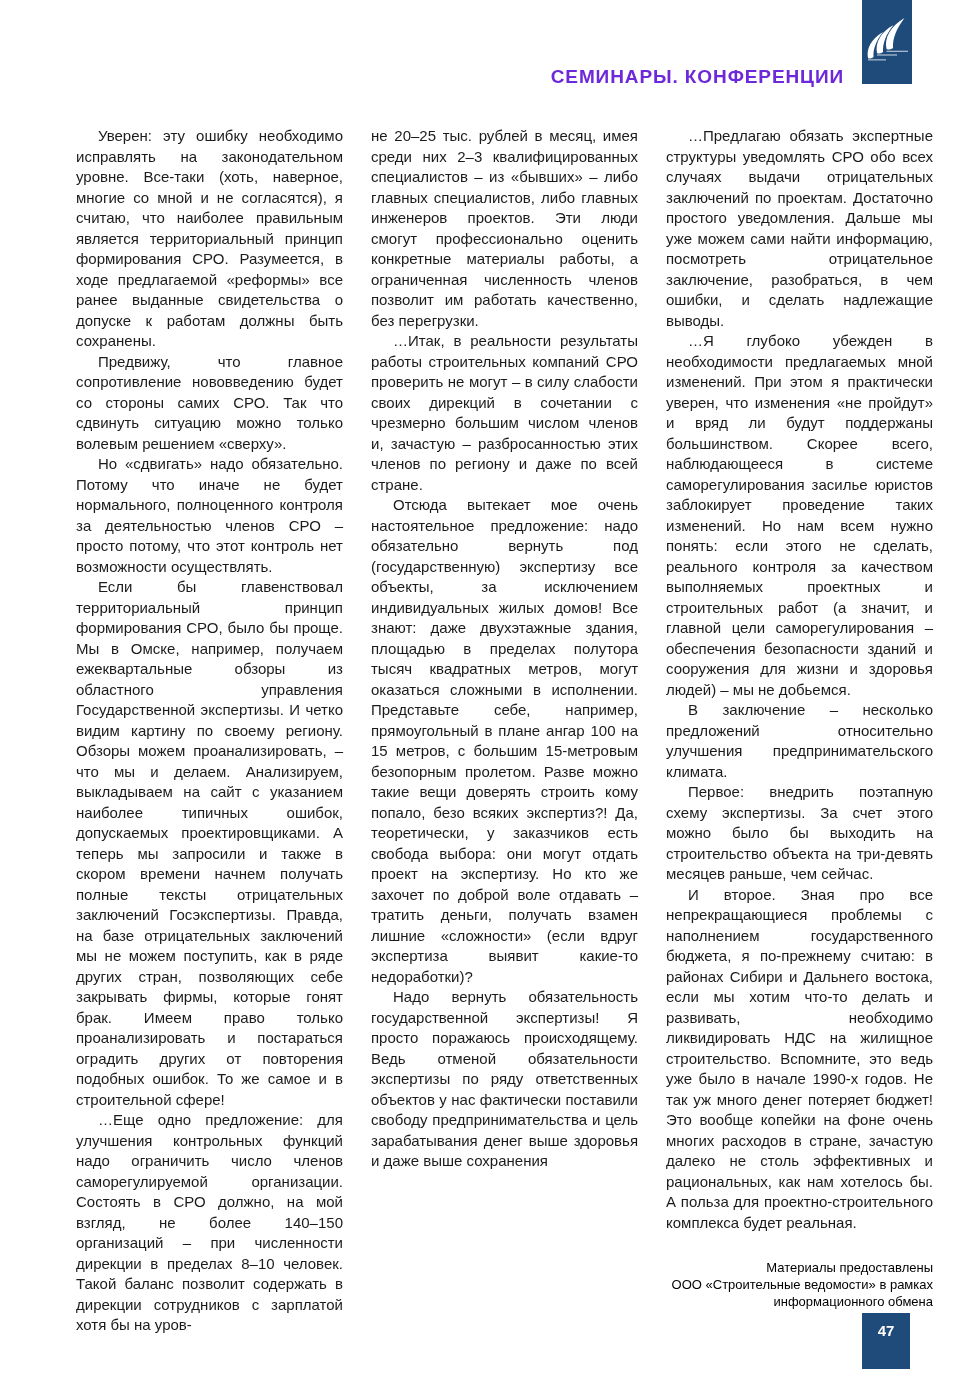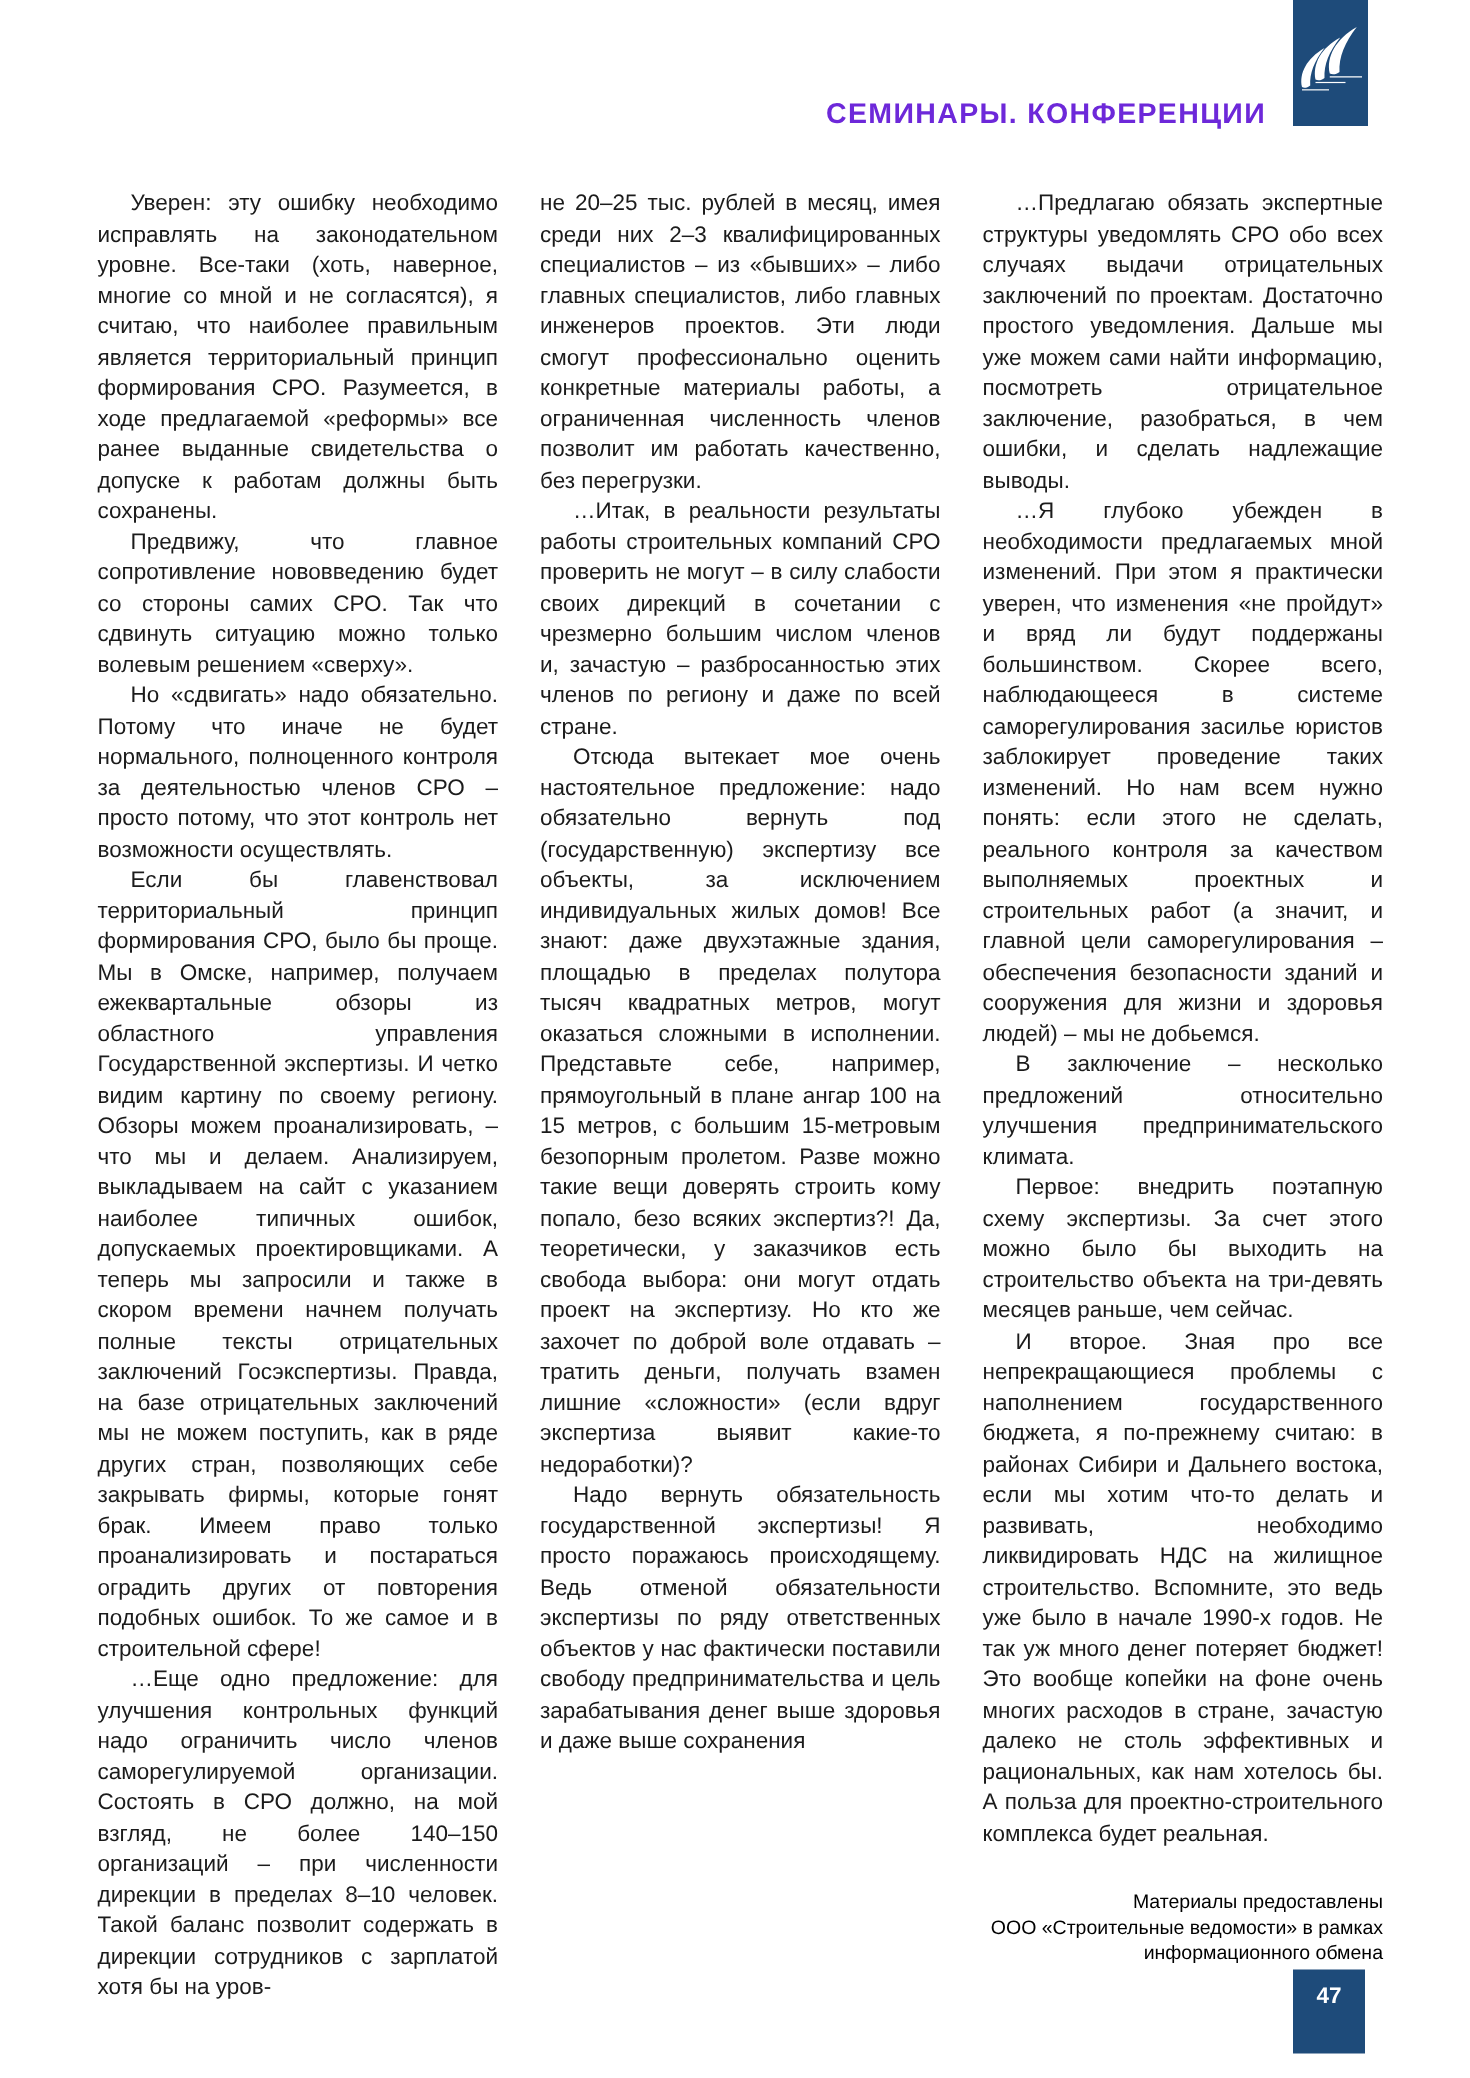--- a/index.html
+++ b/index.html
@@ -22,21 +22,21 @@
     white-space: nowrap;
   }
   .logo-box {
     position: absolute;
     left: 862px; top: 0;
     width: 50px; height: 84px;
     background: #1e4b7a;
   }
   .content {
     position: absolute;
-    left: 65px; top: 126px;
+    left: 76px; top: 126px;
     width: 857px;
     display: flex;
     gap: 28px;
   }
   .col {
     width: 267px;
     font-size: 15px;
     line-height: 20.5px;
     text-align: justify;
     overflow-wrap: break-word;

